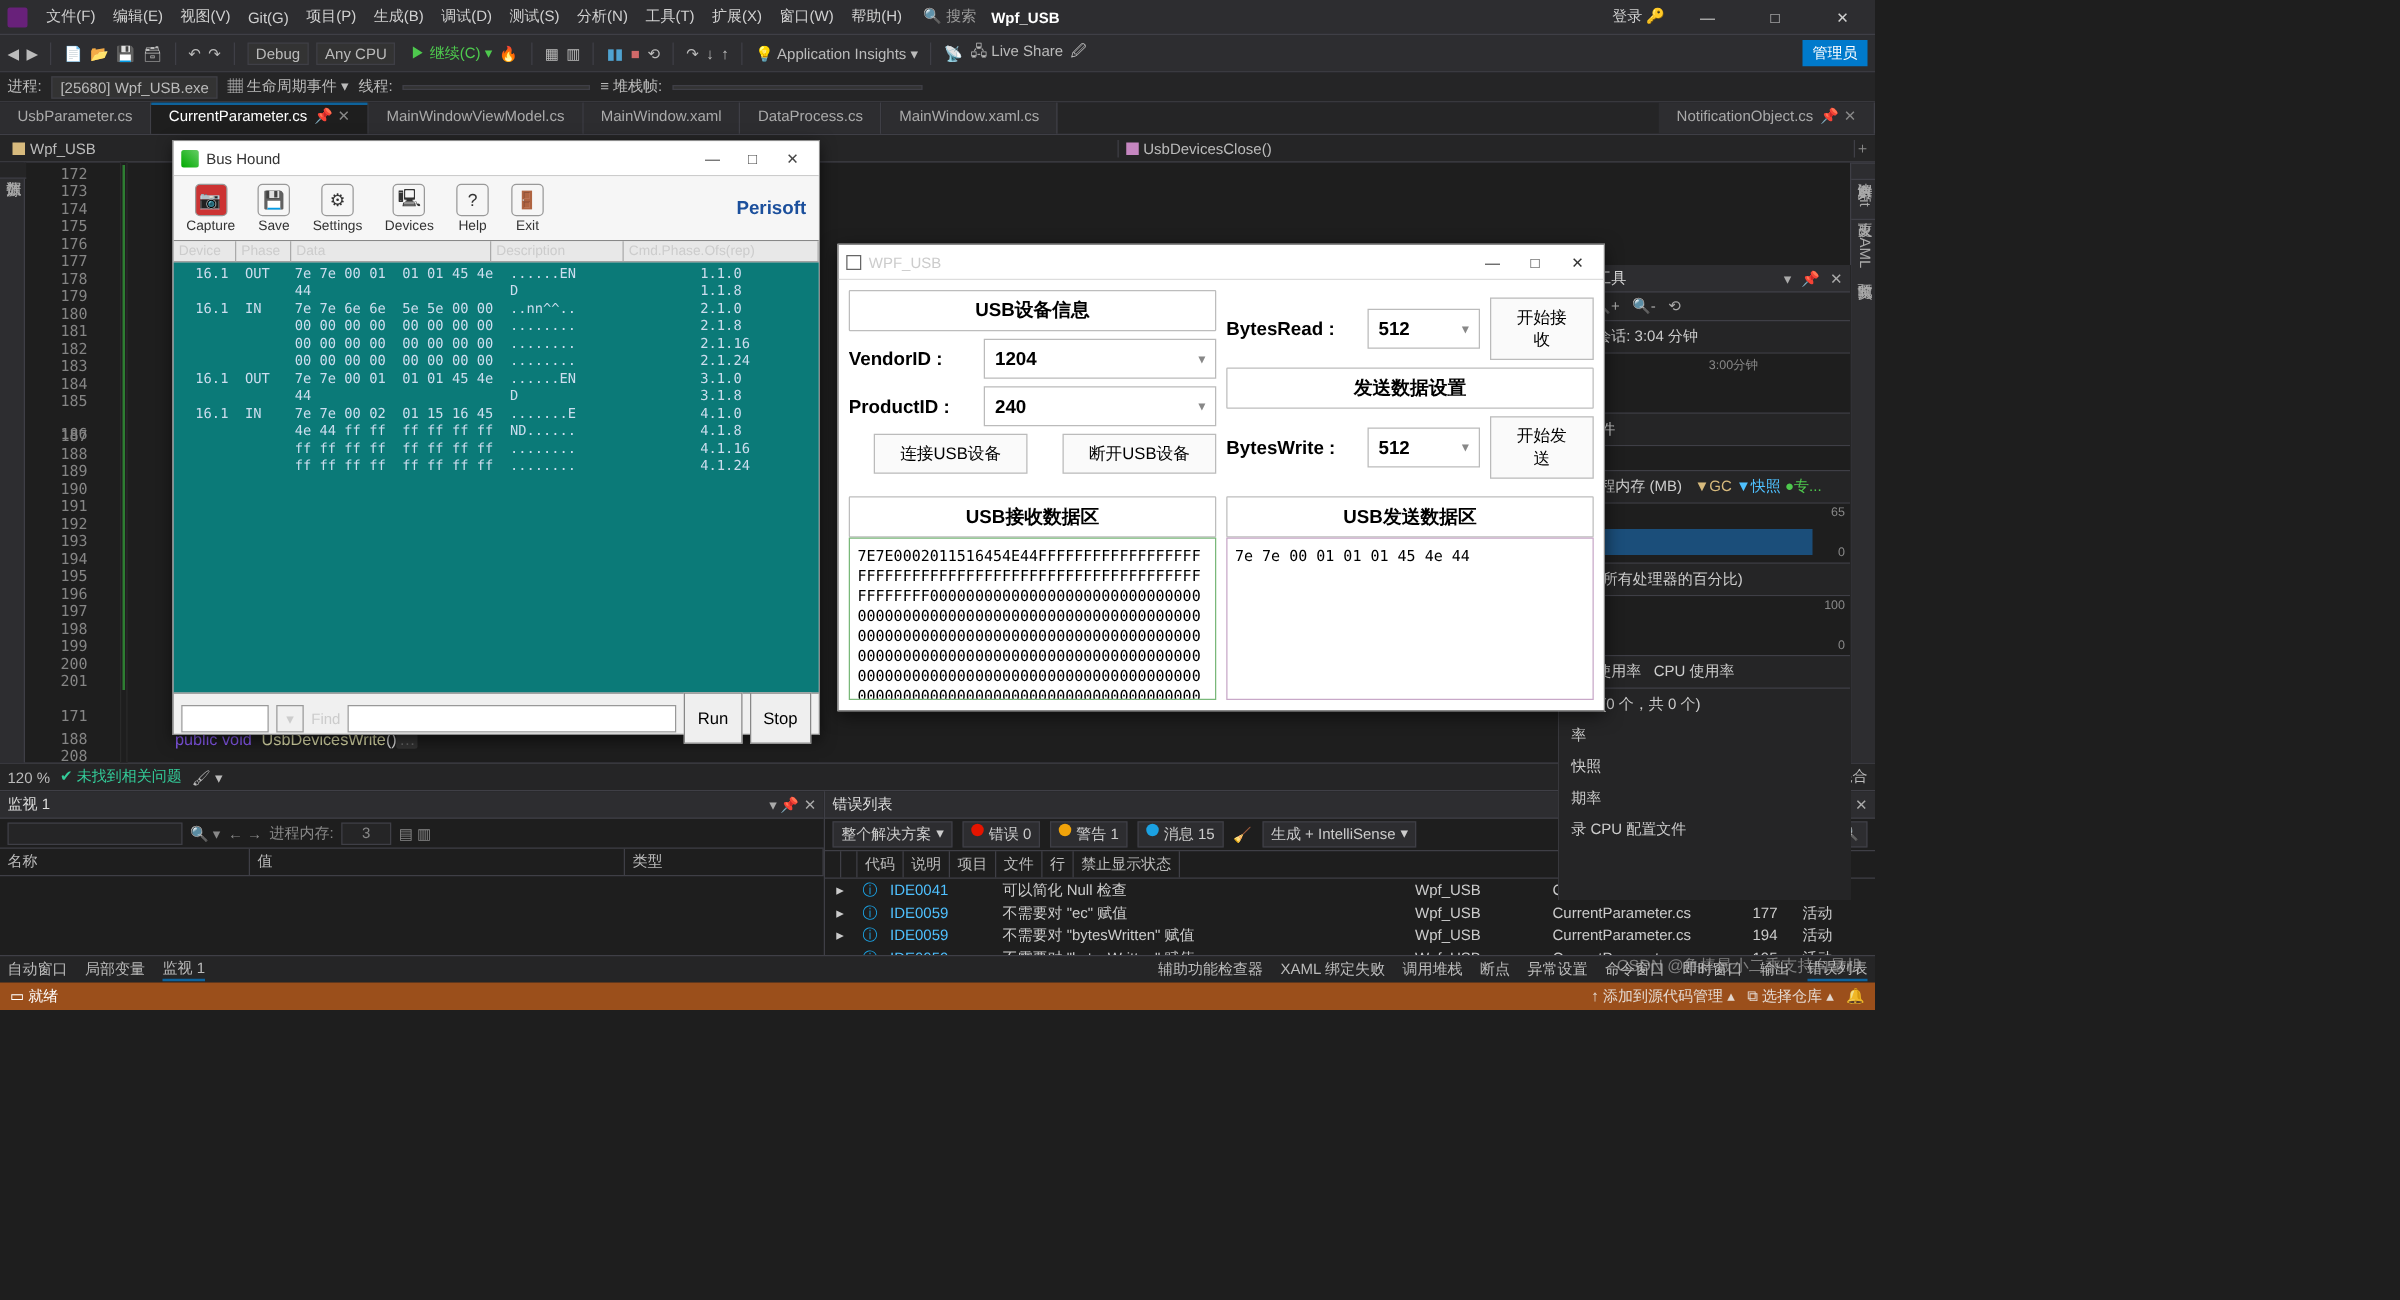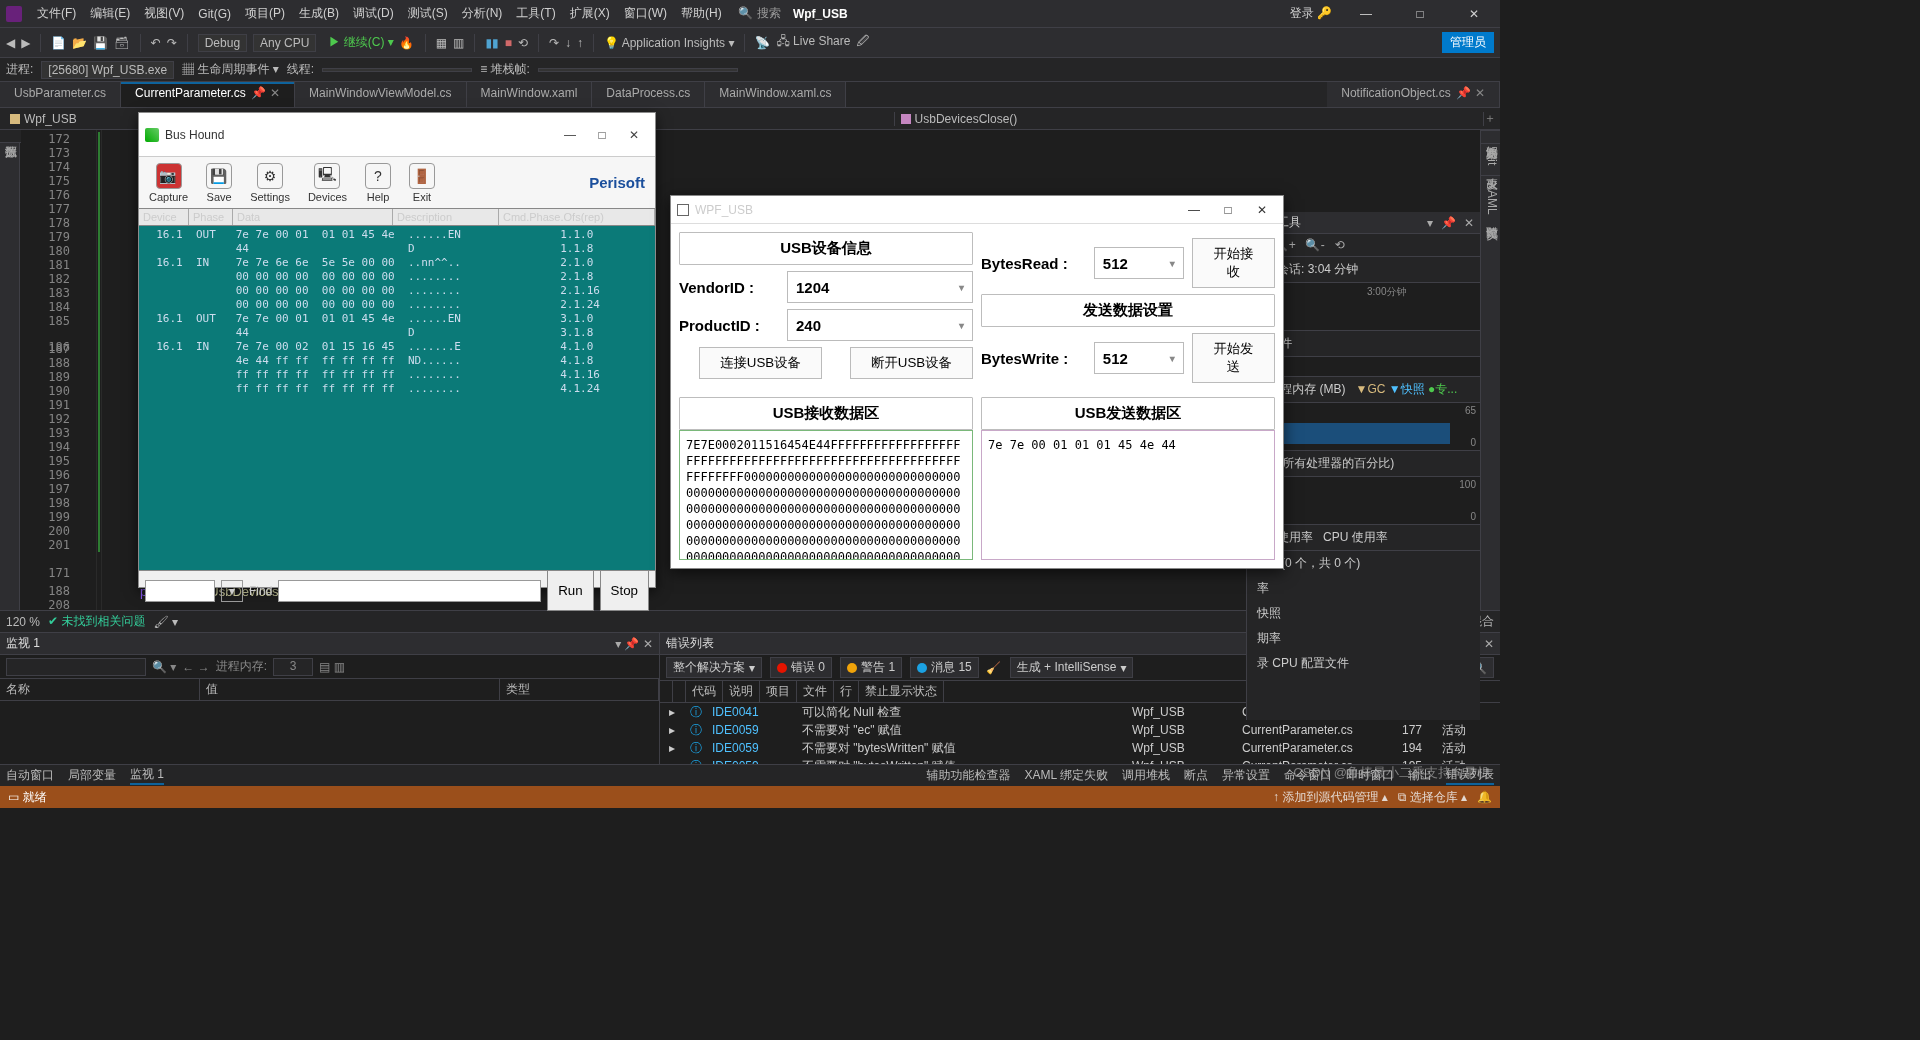--- a/index.html
+++ b/index.html
@@ -35,21 +35,21 @@
 .sidetab .vtab{writing-mode:vertical-lr;padding:6px 2px;color:#aaa;border-bottom:1px solid #3f3f46;background:#252526;}
 .sidetab-r{position:absolute;right:0;top:0;bottom:0;width:20px;background:#2d2d30;border-left:1px solid #3f3f46;}
 .sidetab-r .vtab{writing-mode:vertical-lr;padding:6px 2px;color:#aaa;border-top:1px solid #3f3f46;}
 .ln{position:absolute;left:30px;width:40px;text-align:right;color:#858585;font-family:Consolas,monospace;font-size:12px;}
 .code-line{position:absolute;left:140px;font-family:Consolas,monospace;color:#569cd6;font-size:13px;}
 .code-line .kw{color:#8b5cf6;} .code-line .fn{color:#dcdcaa;} .code-line .pn{color:#d4d4d4;}
 .track{position:absolute;left:96px;top:0;bottom:0;width:6px;background:#1e1e1e;border-left:1px solid #2a2a2a;border-right:1px solid #2a2a2a;}
 .track .m{position:absolute;left:1px;right:1px;height:6px;background:#2e7d32;}
 
 .bh-win{position:absolute;left:138px;top:112px;  width:518px;height:476px;background:#f0f0f0;border:1px solid #8c8c8c;box-shadow:0 4px 12px rgba(0,0,0,.6);}
-.bh-title{height:44px;background:#fff;border-bottom:1px solid #ccc;display:flex;align-items:center;padding:0 6px;font-size:12px;color:#333;}
+.bh-title{height:28px;background:#fff;border-bottom:1px solid #ccc;display:flex;align-items:center;padding:0 6px;font-size:12px;color:#333;}
 .bh-title .ico{width:14px;height:14px;background:linear-gradient(45deg,#0a0,#6c6);margin-right:6px;border-radius:2px;}
 .bh-title .wbtns{margin-left:auto;display:flex;gap:2px;}
 .bh-title .wb{width:30px;text-align:center;color:#444;}
 .bh-tb{height:52px;background:#f6f6f6;border-bottom:1px solid #888;display:flex;align-items:center;padding:4px 10px;gap:18px;}
 .bh-tb .tbtn{display:flex;flex-direction:column;align-items:center;font-size:11px;color:#333;}
 .bh-tb .ic{width:26px;height:26px;border:1px solid #999;border-radius:4px;margin-bottom:2px;display:flex;align-items:center;justify-content:center;font-size:14px;}
 .bh-tb .brand{margin-left:auto;font-weight:700;color:#1b4f9c;font-size:15px;}
 .bh-hdr{display:flex;background:#e8e8e8;border-bottom:1px solid #888;font-size:11px;}
 .bh-hdr div{padding:2px 4px;border-right:1px solid #aaa;}
 .bh-body{background:#0b7a78;color:#cde;height:344px;font-family:Consolas,monospace;font-size:11px;line-height:14px;padding:2px 4px;white-space:pre;overflow:hidden;}
@@ -85,21 +85,21 @@
 .bottom{display:flex;height:132px;border-top:1px solid #3f3f46;}
 .watch{flex:0 0 660px;display:flex;flex-direction:column;border-right:1px solid #3f3f46;min-width:0}
 .pane-title{height:22px;background:#2d2d30;border-bottom:1px solid #3f3f46;display:flex;align-items:center;padding:0 6px;color:#ddd;justify-content:space-between}
 .pane-title .btns{display:flex;gap:8px;color:#aaa}
 .srch{height:24px;border-bottom:1px solid #3f3f46;display:flex;align-items:center;padding:0 6px;gap:6px;color:#888}
 .srch .inp{flex:0 0 140px;border:1px solid #3f3f46;height:18px;background:#252526}
 .th-row{height:22px;display:flex;border-bottom:1px solid #3f3f46;}
 .th-row div{padding:2px 6px;border-right:1px solid #3f3f46;color:#bbb}
 .errlist{flex:1;display:flex;flex-direction:column;min-width:0}
 .err-tool{height:26px;border-bottom:1px solid #3f3f46;display:flex;align-items:center;gap:8px;padding:0 6px}
-.pill{border:1px solid #3f3f46;padding:1px 6px;display:flex;align-items:center;gap:4px;background:#2d2d30}
+.pill{border:1px solid #3f3f46;padding:1px 6px;display:flex;align-items:flex-start;gap:4px;background:#2d2d30}
 .pill .dot{width:10px;height:10px;border-radius:50%}
 .etable{overflow:auto;flex:1}
 .etable .r{display:flex;height:18px;align-items:center;color:#ccc}
 .etable .r div{padding:0 4px;white-space:nowrap;overflow:hidden}
 .etable .c-code{width:90px;color:#4fc1ff}
 .etable .c-desc{width:330px}
 .etable .c-proj{width:110px}
 .etable .c-file{width:160px}
 .etable .c-line{width:40px}
 .etable .c-st{width:60px}

